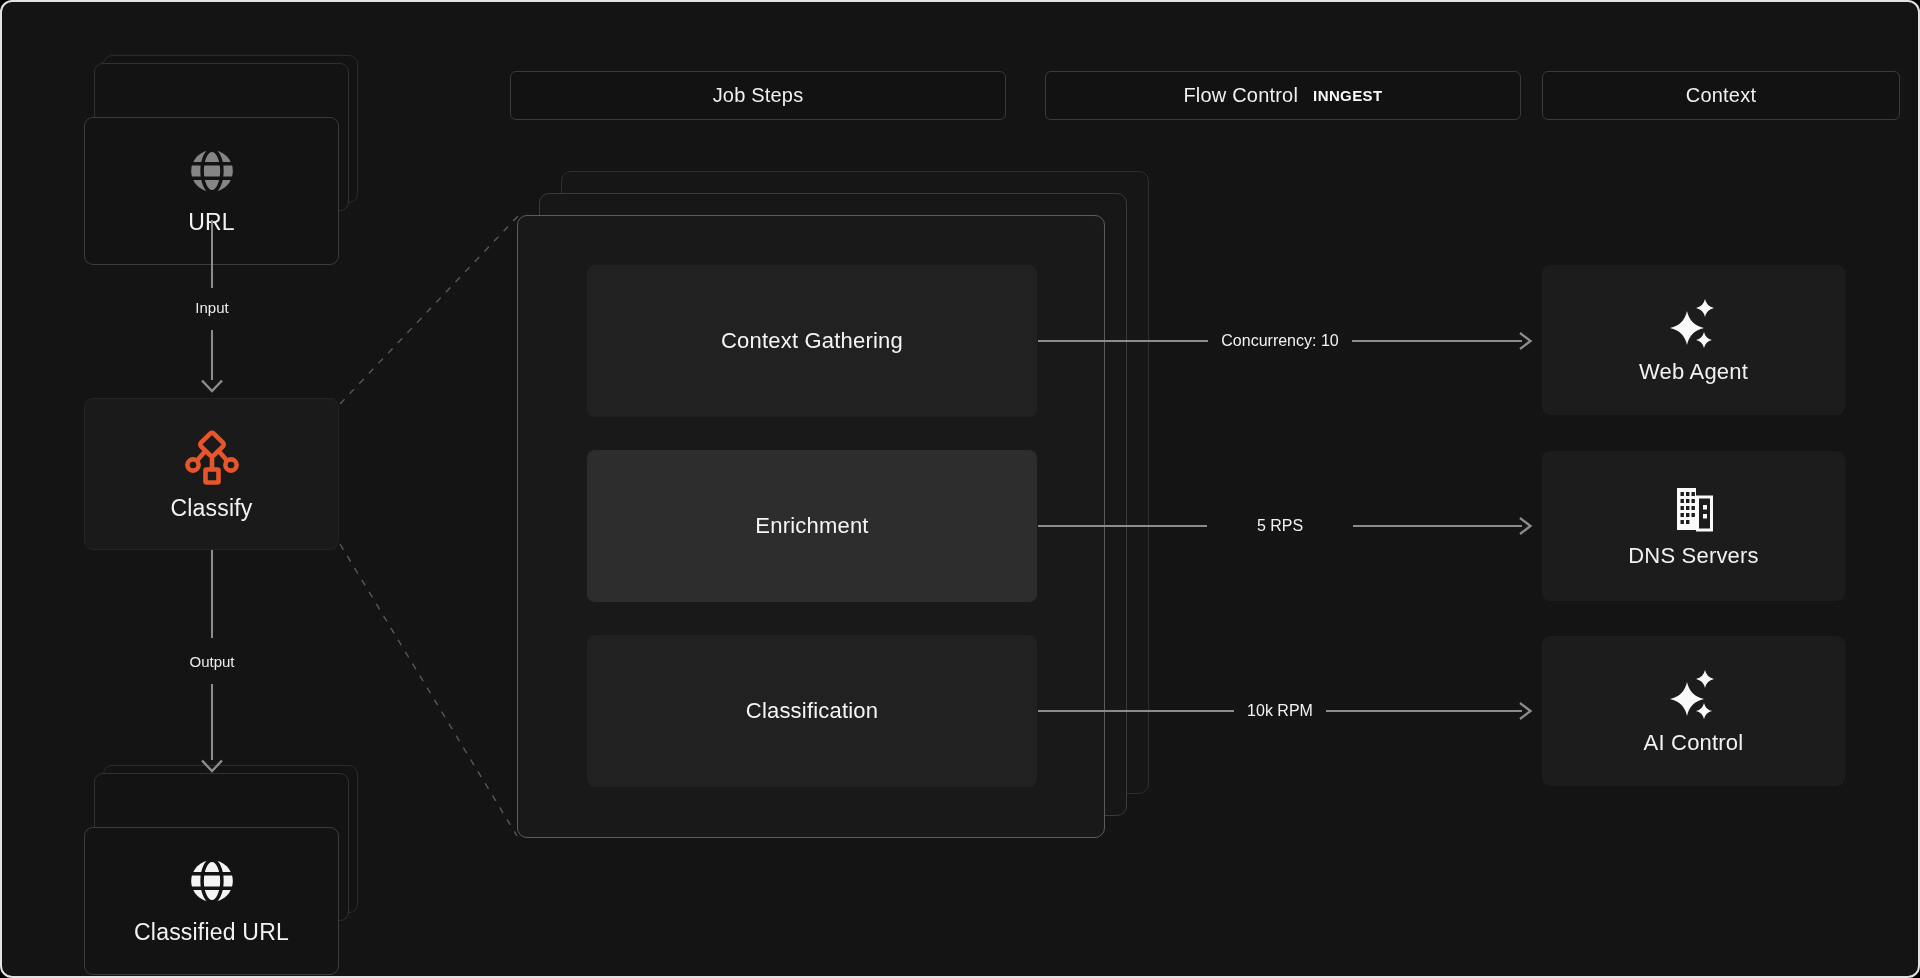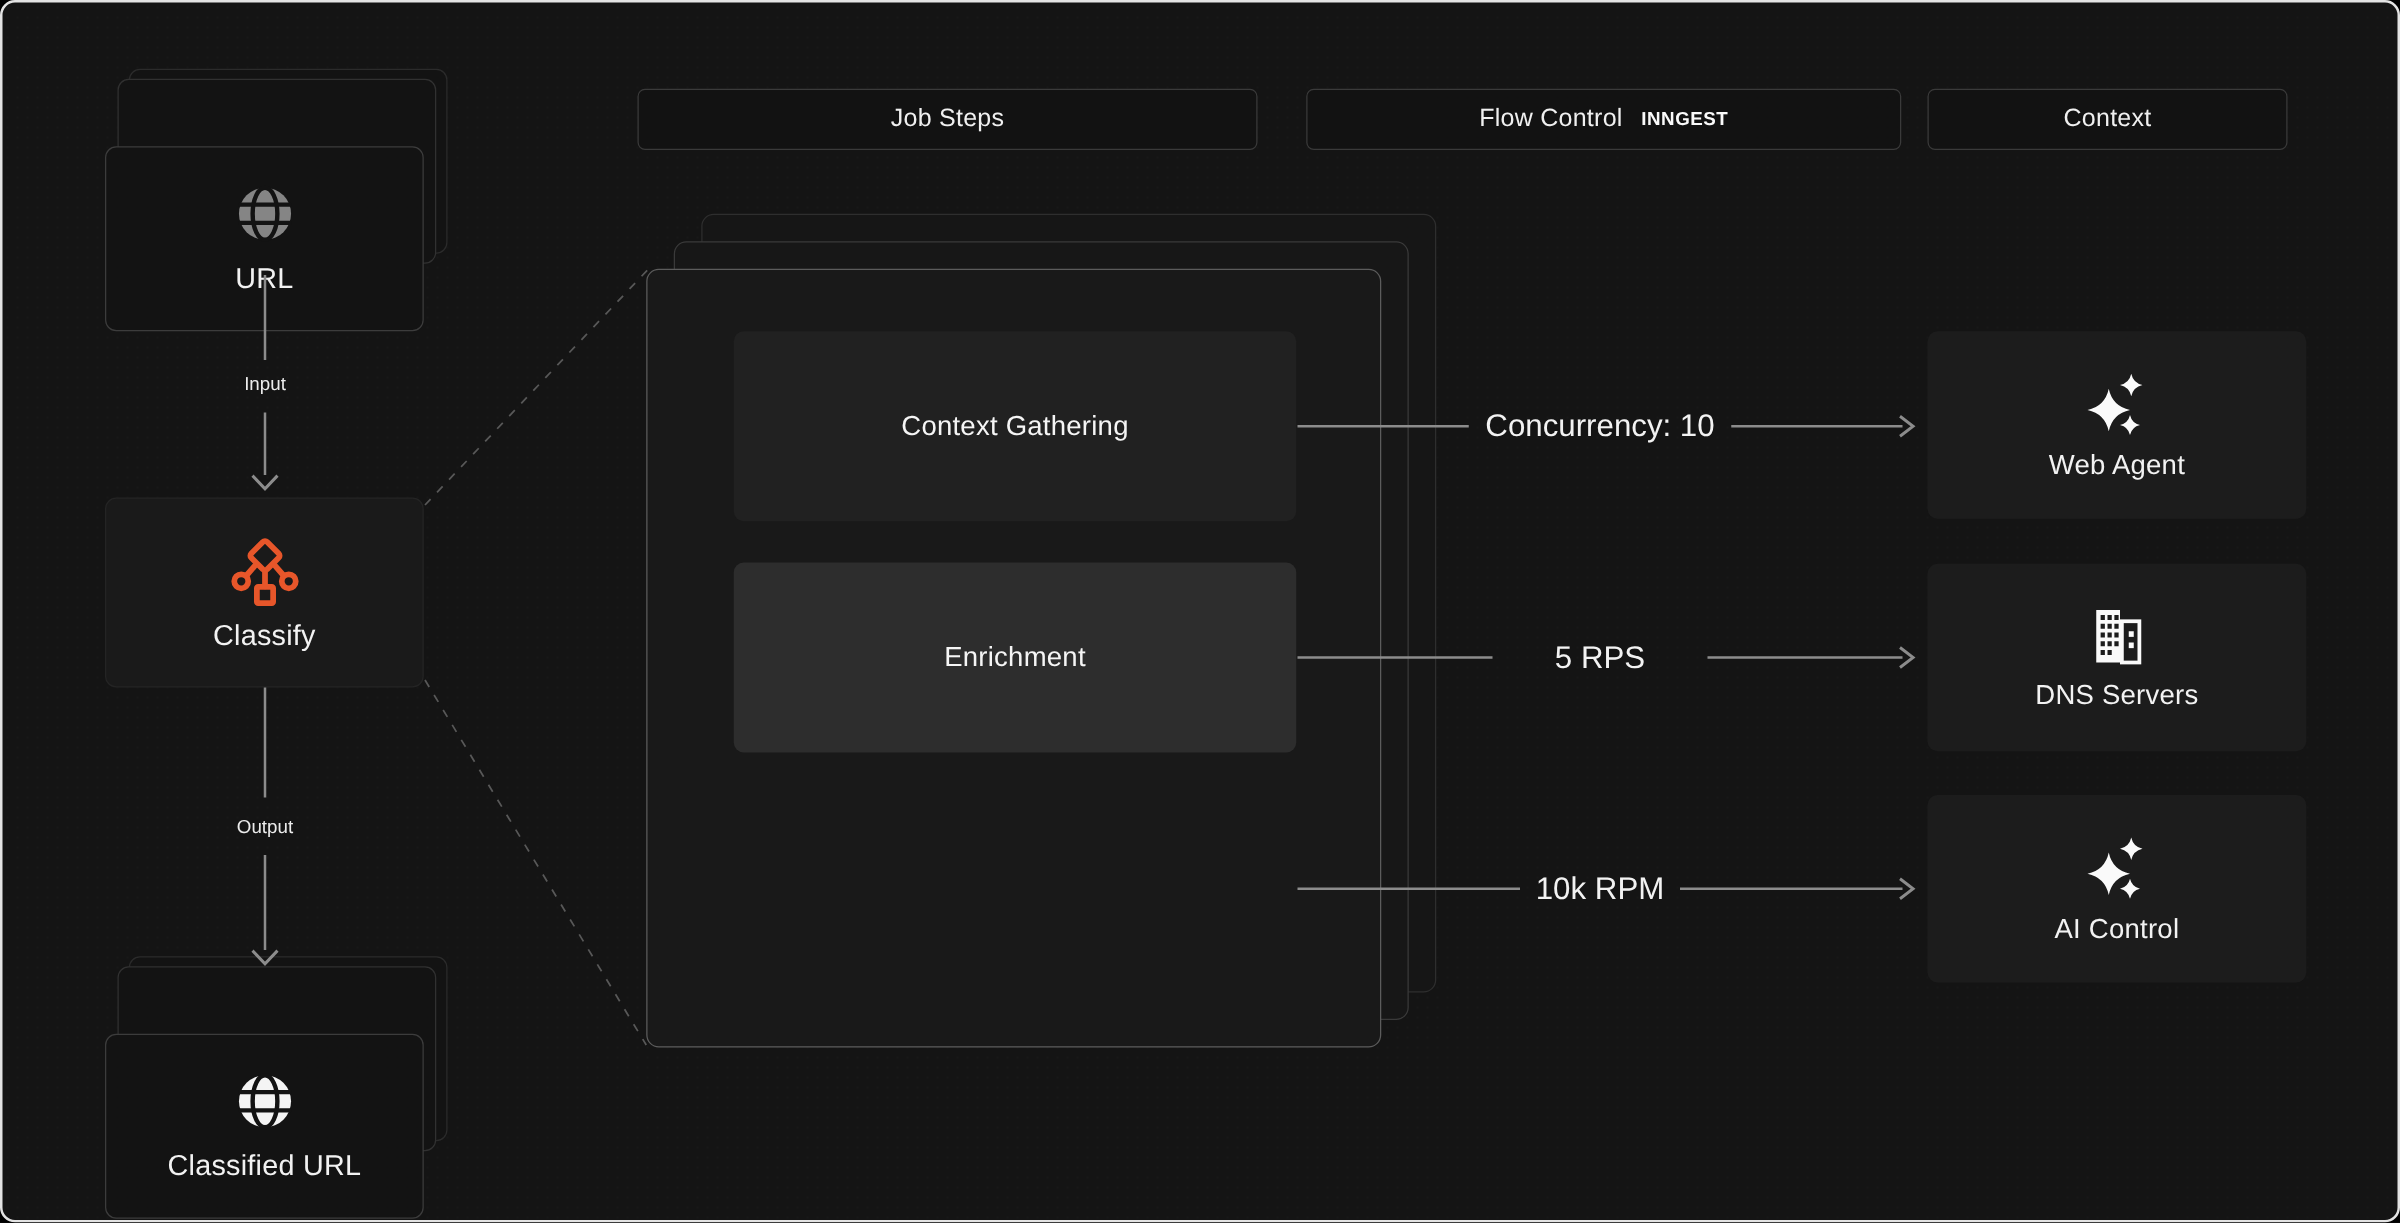--- a/index.html
+++ b/index.html
@@ -46,21 +46,21 @@
 
   .step-card{left:585px;width:450px;height:152px;border-radius:8px;background:#212121;
     display:flex;align-items:center;justify-content:center;color:#f5f5f5;font-size:22px;
     letter-spacing:0.2px;z-index:3;}
   .step-hl{background:#2d2d2d;}
 
   
   .flow-row{position:absolute;left:1036px;width:492px;height:22px;display:flex;
     align-items:center;z-index:5;}
   .fline{flex:1;height:2px;background:#8c8c8c;}
-  .flabel{padding:0 13px;color:#f2f2f2;font-size:25px;white-space:nowrap;}
+  .flabel{padding:0 13px;color:#f2f2f2;font-size:16px;white-space:nowrap;}
   .fchev{position:absolute;right:-3px;top:50%;transform:translateY(-50%);}
 
   
   .target{left:1540px;width:303px;height:150px;border-radius:8px;background:#1c1c1c;
     display:flex;flex-direction:column;align-items:center;justify-content:center;gap:9px;}
   .target .node-label{font-size:22px;}
   svg{display:block;}
 </style>
 </head>
 <body>
@@ -133,33 +133,36 @@
     </div>
   </div>
 
   <div class="abs hdr" style="left:508px;width:496px;">
     <span>Job Steps</span>
   </div>
   <div class="abs hdr" style="left:1043px;width:476px;">
     <span>Flow Control</span>
     <span class="inngest">INNGEST</span>
   </div>
-  <div class="abs hdr" style="left:1540px;width:288px;">
+  <div class="abs hdr" style="left:1540px;width:358px;">
     <span>Context</span>
   </div>
 
   <div class="abs panel p-b2 dots"></div>
   <div class="abs panel p-b1 dots"></div>
   <div class="abs panel p-f dots"></div>
 
   <div class="abs step-card" style="top:263px;">
     <span>Context Gathering</span>
   </div>
   <div class="abs step-card step-hl" style="top:448px;">
     <span>Enrichment</span>
+  </div>
+  <div class="abs step-card" style="top:633px;">
+    <span>Classification</span>
   </div>
 
   <div class="flow-row" style="top:328px;">
     <div class="fline"></div>
     <div class="flabel">Concurrency: 10</div>
     <div class="fline" style="margin-right:8px;"></div>
     <svg class="fchev" width="16" height="22" viewBox="0 0 16 22">
       <polyline points="3,3 13.5,11 3,19" fill="none" stroke="#8c8c8c" stroke-width="2.3"></polyline>
     </svg>
   </div>

